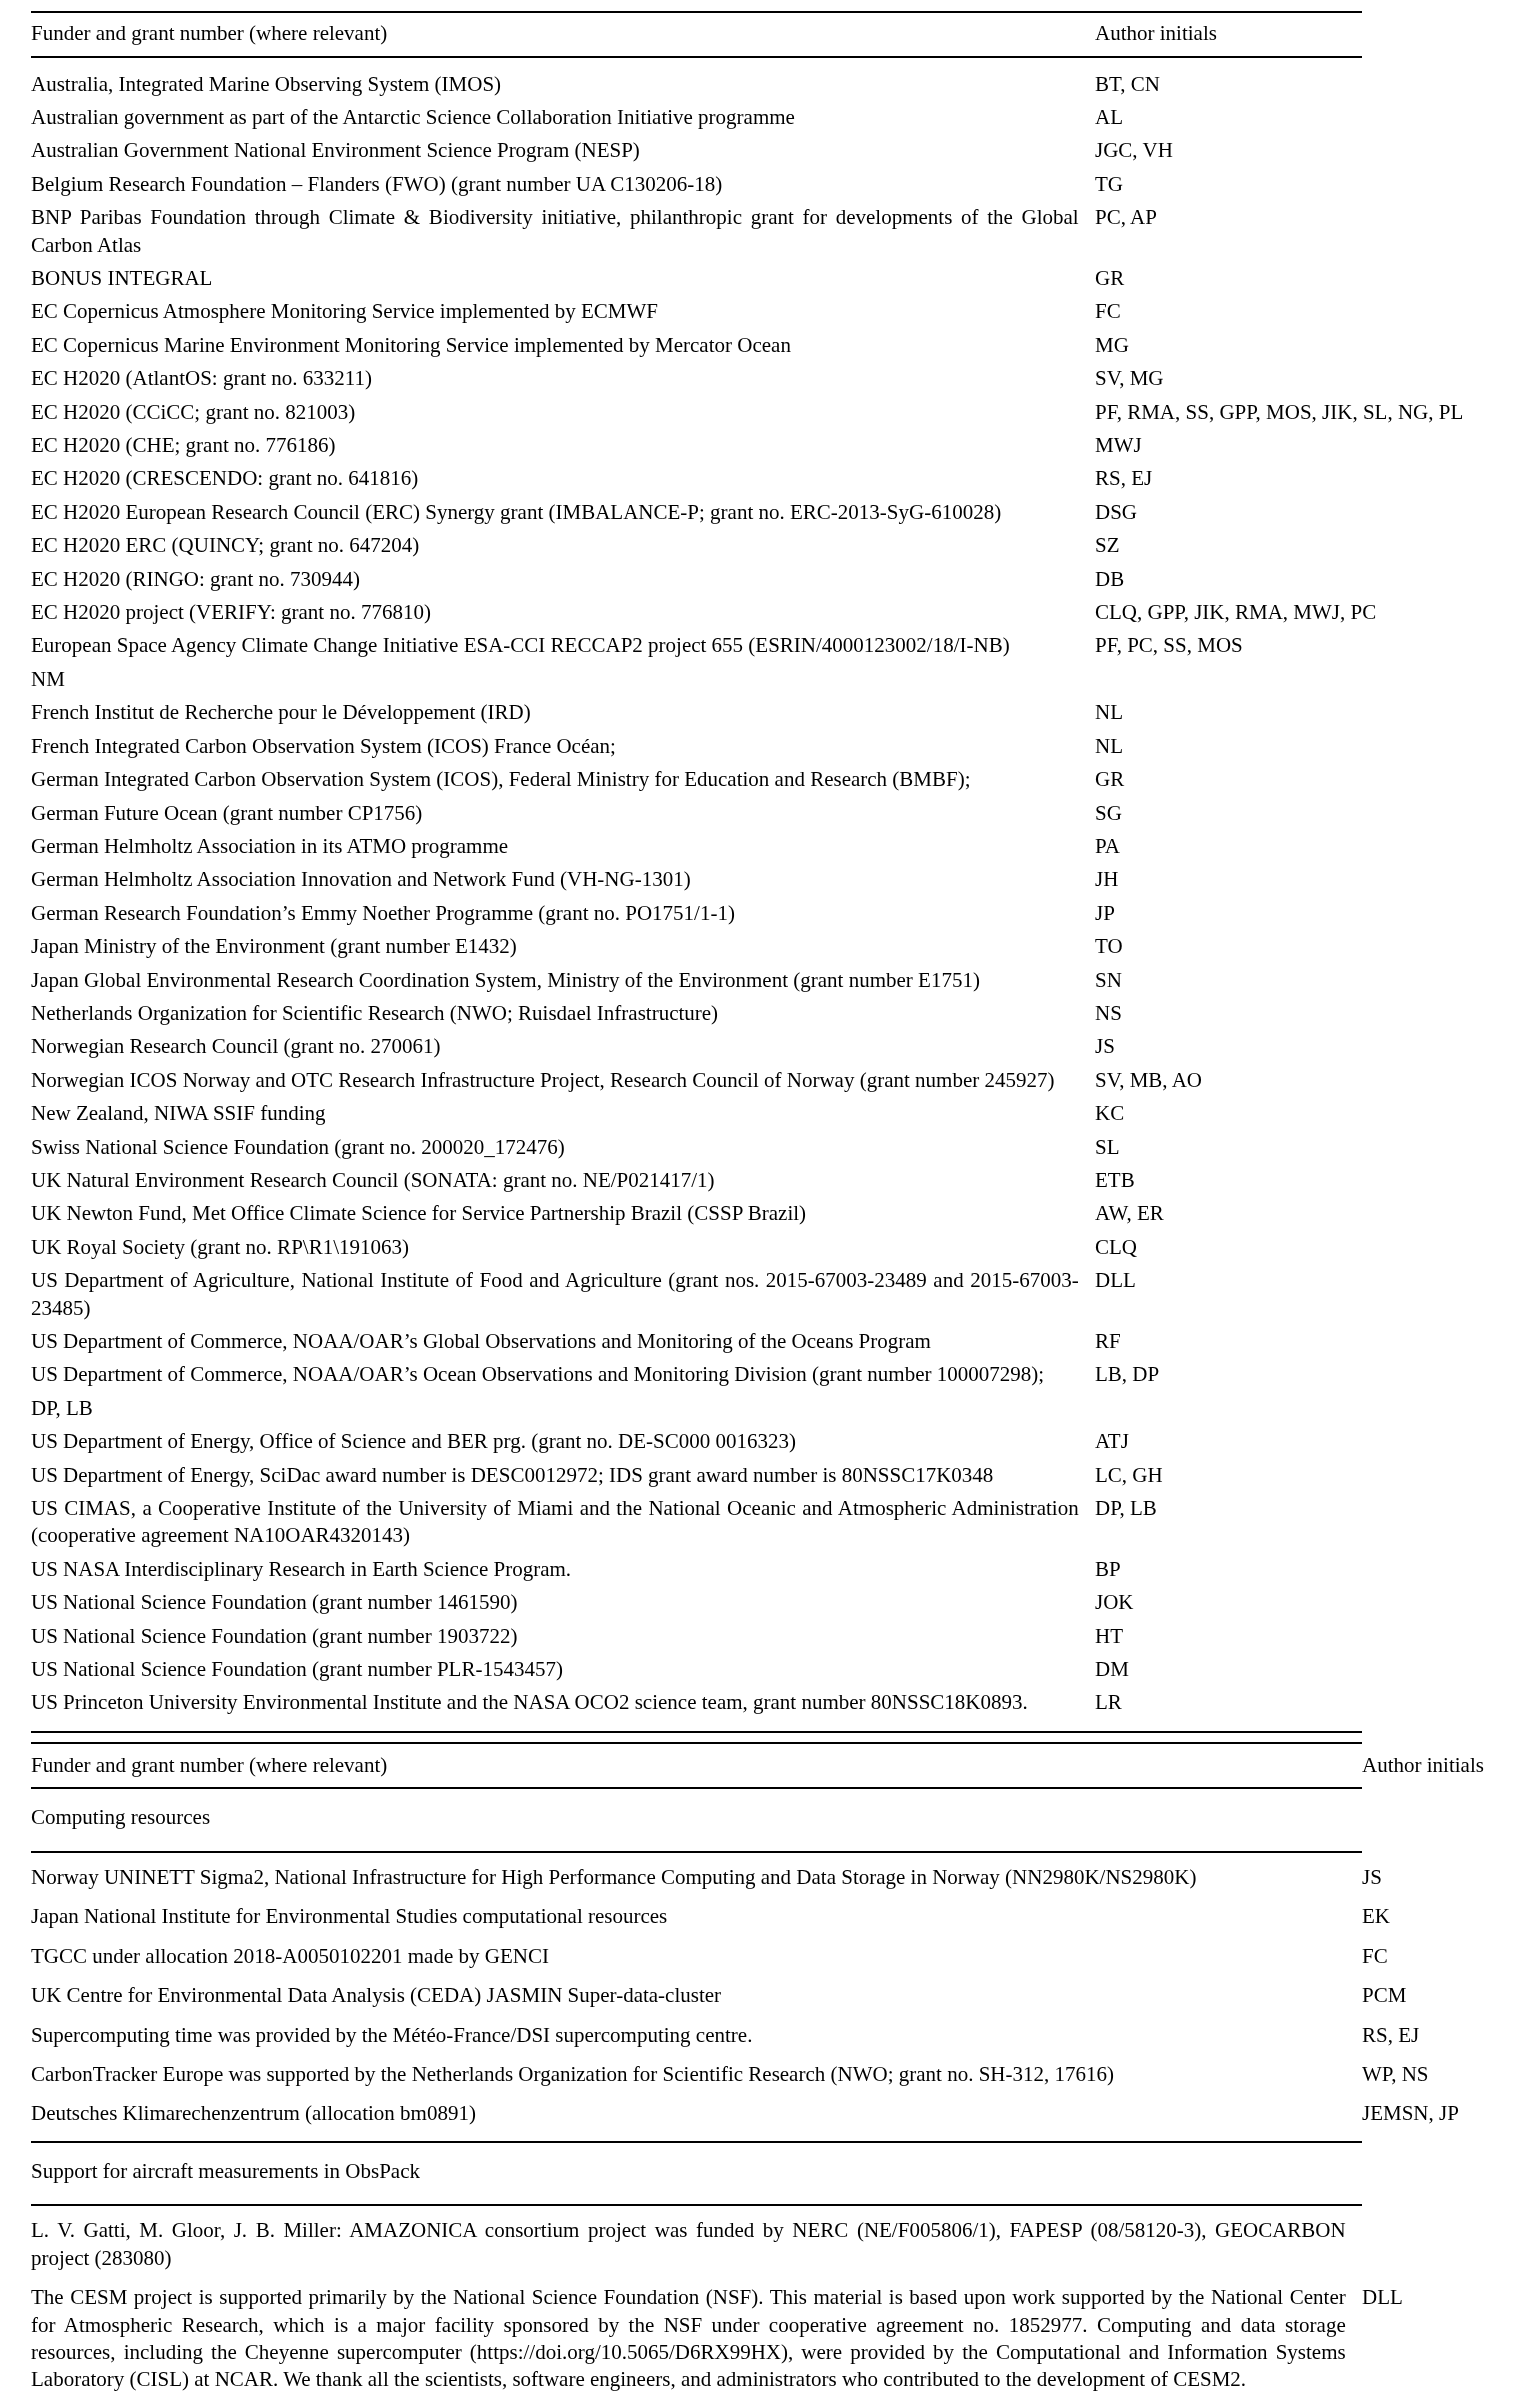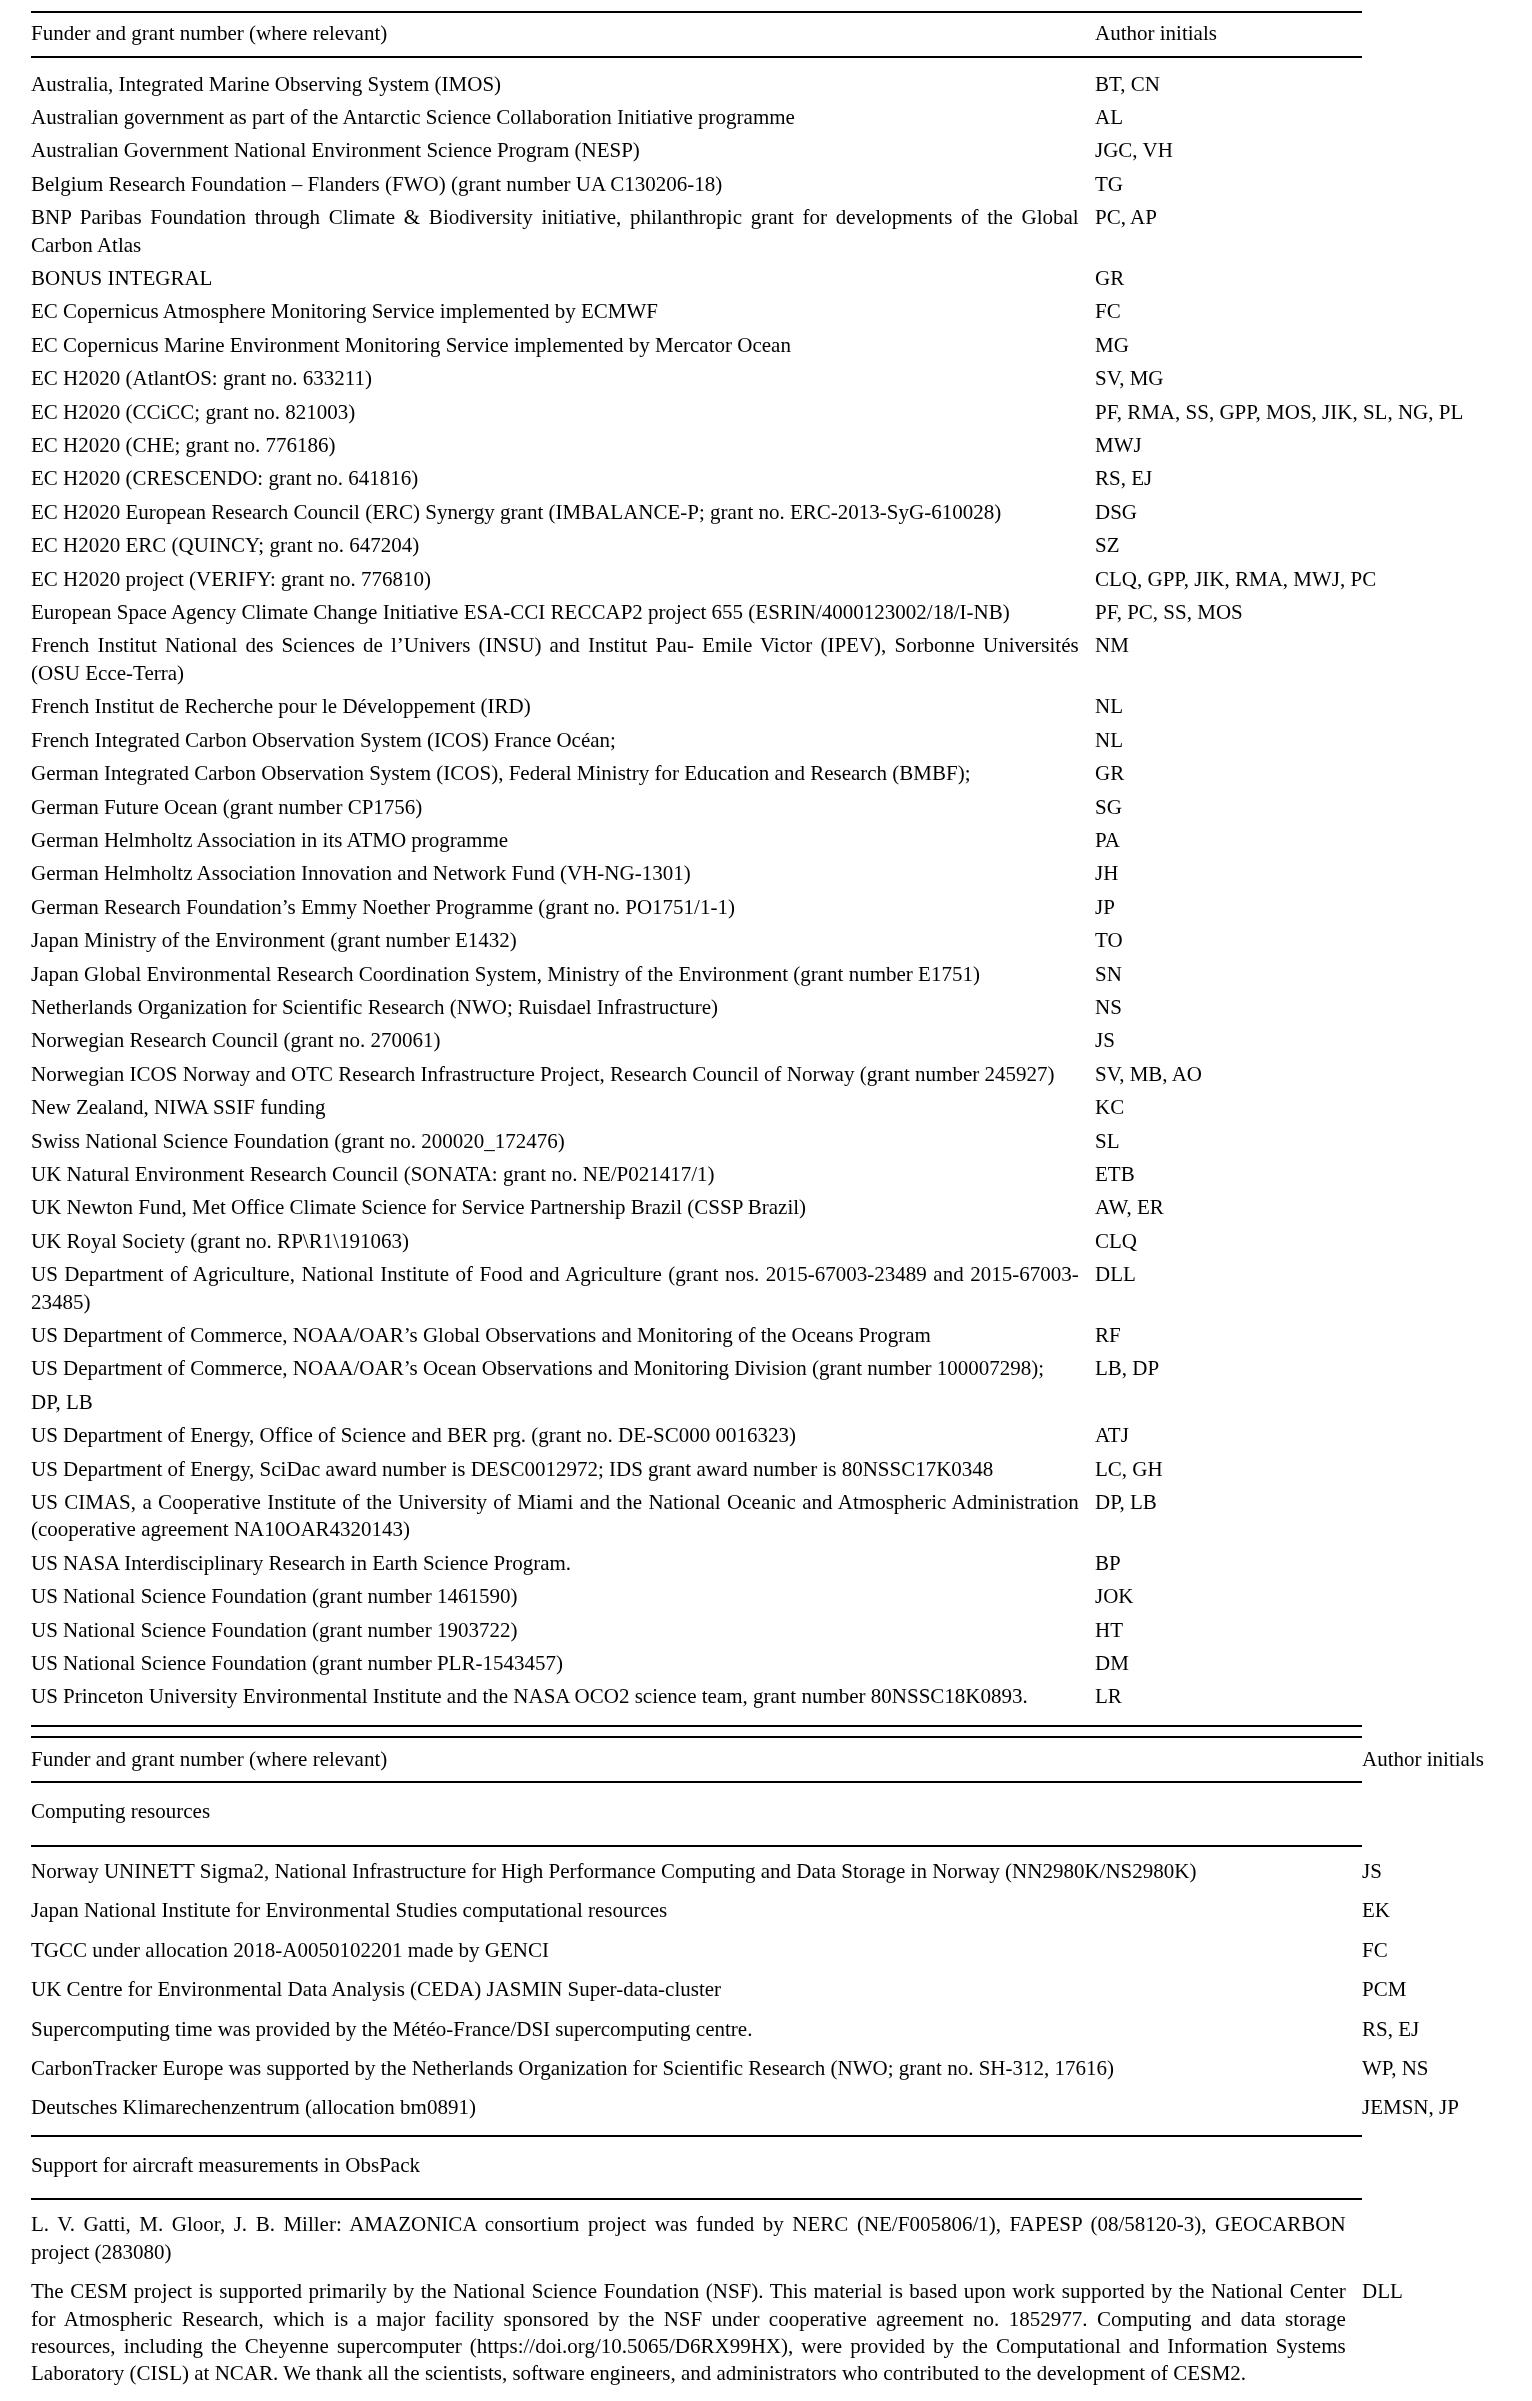--- a/index.html
+++ b/index.html
@@ -108,33 +108,36 @@
       <div class="trow t1row">
         <div class="funder">EC H2020 European Research Council (ERC) Synergy grant (IMBALANCE-P; grant no. ERC-2013-SyG-610028)</div>
         <div class="initials">DSG</div>
       </div>
 
       <div class="trow t1row">
         <div class="funder">EC H2020 ERC (QUINCY; grant no. 647204)</div>
         <div class="initials">SZ</div>
       </div>
 
+      <div class="trow t1row">
+        <div class="funder">EC H2020 (RINGO: grant no. 730944)</div>
+        <div class="initials">DB</div>
+      </div>
 
       <div class="trow t1row">
         <div class="funder">EC H2020 project (VERIFY: grant no. 776810)</div>
         <div class="initials">CLQ, GPP, JIK, RMA, MWJ, PC</div>
       </div>
 
       <div class="trow t1row">
         <div class="funder">European Space Agency Climate Change Initiative ESA-CCI RECCAP2 project 655 (ESRIN/4000123002/18/I-NB)</div>
         <div class="initials">PF, PC, SS, MOS</div>
       </div>
 
       <div class="trow t1row">
-        <div class="funder">French Institut National des Sciences de l’Univers (INSU) and Institut Pau- Emile Victor (IPEV), Sorbonne Universités (OSU Ecce-Terra)</div>
         <div class="initials">NM</div>
       </div>
 
       <div class="trow t1row">
         <div class="funder">French Institut de Recherche pour le Développement (IRD)</div>
         <div class="initials">NL</div>
       </div>
 
       <div class="trow t1row">
         <div class="funder">French Integrated Carbon Observation System (ICOS) France Océan;</div>

